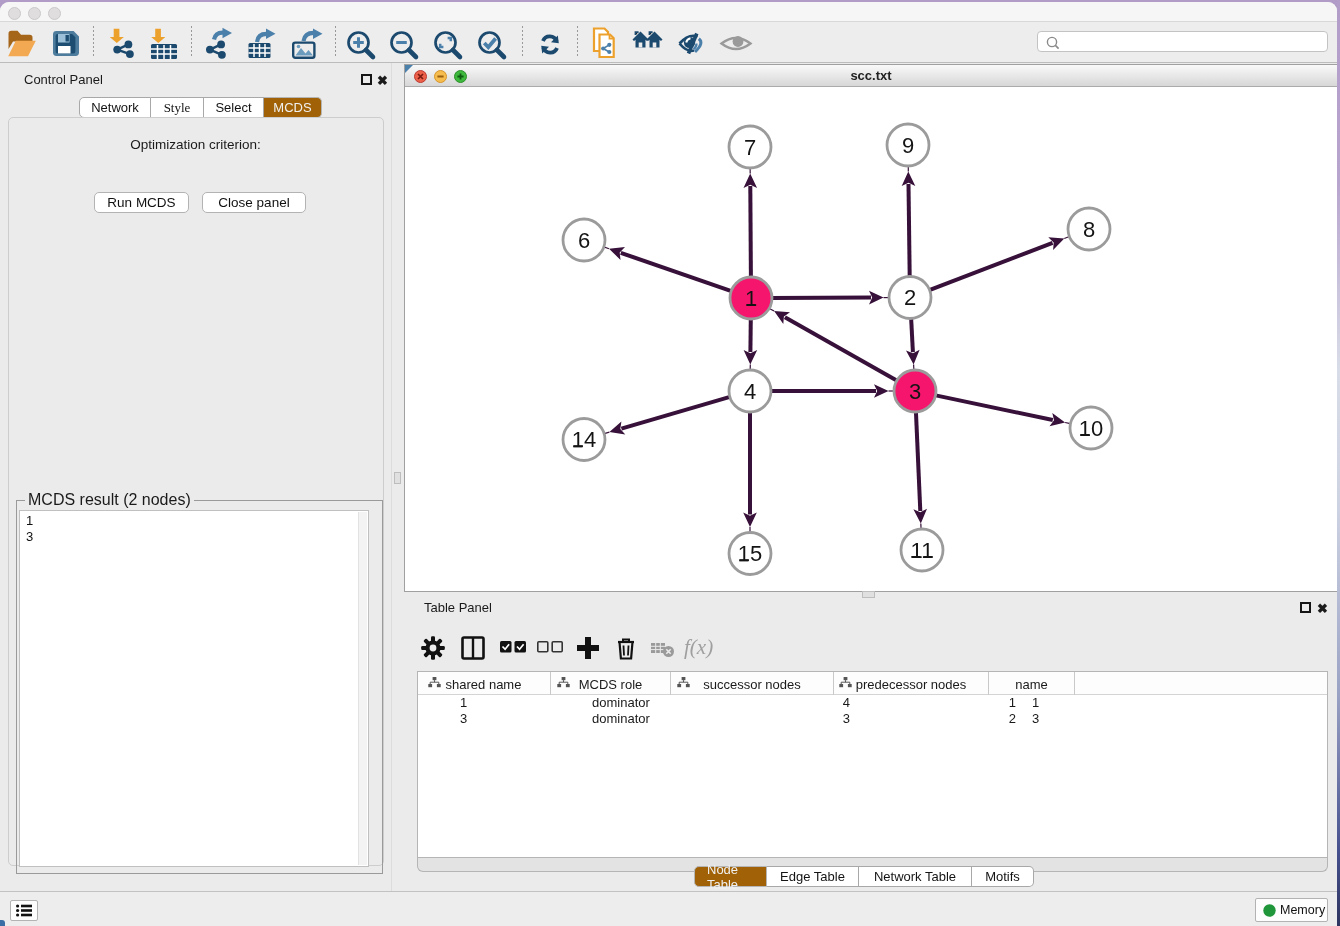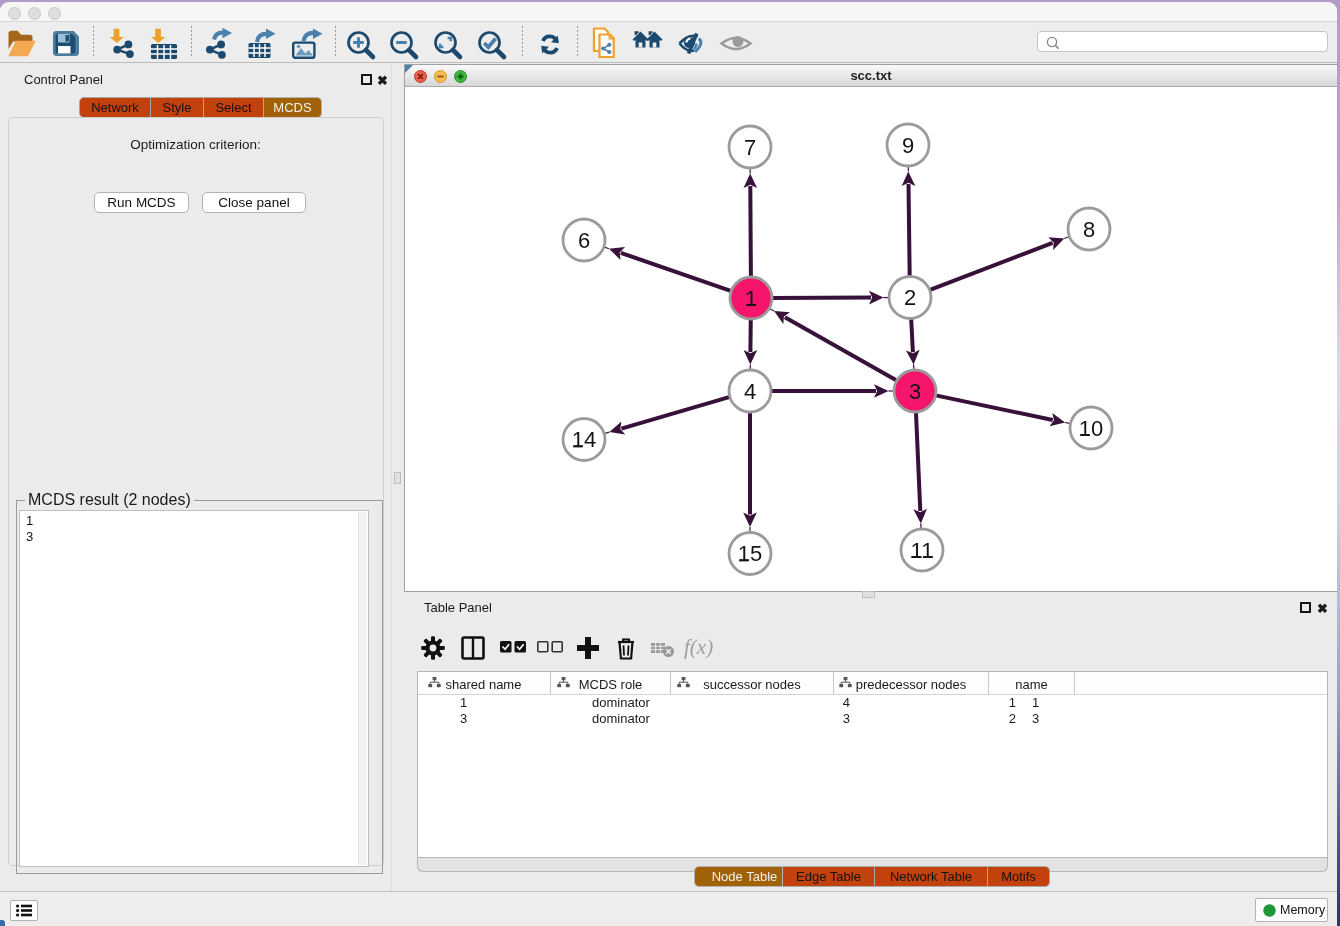--- a/index.html
+++ b/index.html
@@ -20,21 +20,21 @@
   #toolbar { position:absolute; left:0; top:20px; width:100%; height:41px; background:#eeedee;
              border-bottom:1px solid #bcbcbc; }
   .tsep { position:absolute; top:4px; height:32px; width:1px;
           background-image:linear-gradient(#999 2px, rgba(0,0,0,0) 2px);
           background-size:1px 4px; background-repeat:repeat-y; }
   .ticon { position:absolute; top:4px; }
   #search { position:absolute; left:1037px; top:9px; width:291px; height:21px; background:#fff;
             border:1px solid #c3c3c3; border-radius:4px; }
   
   .tabs { position:absolute; display:flex; font-size:13px; }
-  .tab { border:1px solid #a8a8a8; border-left:none; background:#c2410c; color:#141414;
+  .tab { border:1px solid #a8a8a8; border-left:none; background:#ffffff; color:#141414;
          display:flex; align-items:center; justify-content:center; }
   .tab.first { border-left:1px solid #a8a8a8; border-radius:5px 0 0 5px; }
   .tab.last { border-radius:0 5px 5px 0; }
   .tab.sel { background:#a16207; color:#f0f0f0; border-color:#b5b5b5; }
   
   #cp-pane { position:absolute; left:8px; top:115px; width:376px; height:749px;
              border:1px solid #cdcdcd; border-radius:5px; }
   #combo { position:absolute; left:44px; top:158px; width:312px; height:21px; background:#fff;
            border:1px solid #b3b3b3; border-radius:5px; font-size:13.5px; color:#111;
            line-height:19px; padding-left:14px; }
@@ -196,21 +196,21 @@
         <line x1="10.4" y1="10.4" x2="13.6" y2="13.6" stroke="#8a8a8a" stroke-width="1.6"></line>
       </svg>
     </div>
   </div>
 
   <div class="small-label" style="left:24px; top:70px;">Control Panel</div>
   <div class="fico" style="left:361px; top:72px;"></div>
   <div class="xico" style="left:377px; top:74px;">✖</div>
   <div class="tabs" style="left:79px; top:95px; height:21px;">
     <div class="tab first" style="width:72px;">Network</div>
-    <div class="tab" style="width:53px;">Style</div>
+    <div class="tab" style="width:53px;font-family:Liberation Serif, serif;">Style</div>
     <div class="tab" style="width:60px;">Select</div>
     <div class="tab last sel" style="width:58px;">MCDS</div>
   </div>
   <div id="cp-pane"></div>
   <div class="small-label" style="left:0px; top:135px; width:391px; text-align:center; font-size:13.5px;">Optimization criterion:</div>
   <div class="pbtn" style="left:94px; top:190px; width:95px;">Run MCDS</div>
   <div class="pbtn" style="left:202px; top:190px; width:104px;">Close panel</div>
   <div id="fieldset">
     <div id="fieldwhite">1<br>3<div id="fieldscroll"></div></div>
   </div>
@@ -408,21 +408,21 @@
 <div class="trow" style="top:38px;">
         <div class="tcell" style="left:10px;">3</div>
         <div class="tcell" style="left:142px;">dominator</div>
         <div class="tcell" style="left:254px;width:146px;text-align:right;">3</div>
         <div class="tcell" style="left:417px;width:149px;text-align:right;">2</div>
         <div class="tcell" style="left:582px;">3</div>
       </div>
   </div>
   <div id="ttfoot"></div>
   <div class="tabs" style="left:694px; top:864px; height:21px;">
-    <div class="tab first sel" style="width:89px;padding-left:12px;">Node Table</div>
+    <div class="tab first sel" style="width:73px;padding-left:12px;">Node Table</div>
     <div class="tab" style="width:92px;">Edge Table</div>
     <div class="tab" style="width:113px;">Network Table</div>
     <div class="tab last" style="width:62px;">Motifs</div>
   </div>
   <div style="position:absolute;left:394px;top:470px;width:7px;height:12px;background:#e0e0e0;border:1px solid #bdbdbd;"></div>
   <div style="position:absolute;left:862px;top:589px;width:13px;height:7px;background:#e0e0e0;border:1px solid #bdbdbd;"></div>
   <svg style="position:absolute;left:405px;top:63px;" width="8" height="8" viewBox="0 0 8 8">
       <path d="M0 0 H8 L0 8 Z" fill="#4b80ab"></path>
     </svg>
 

